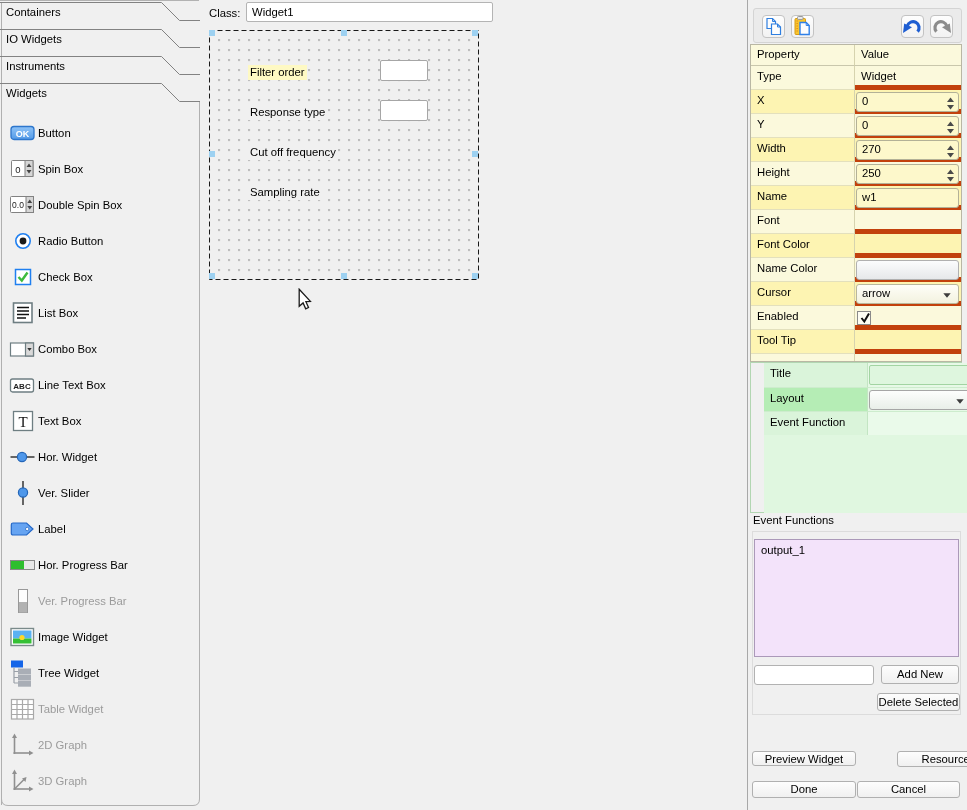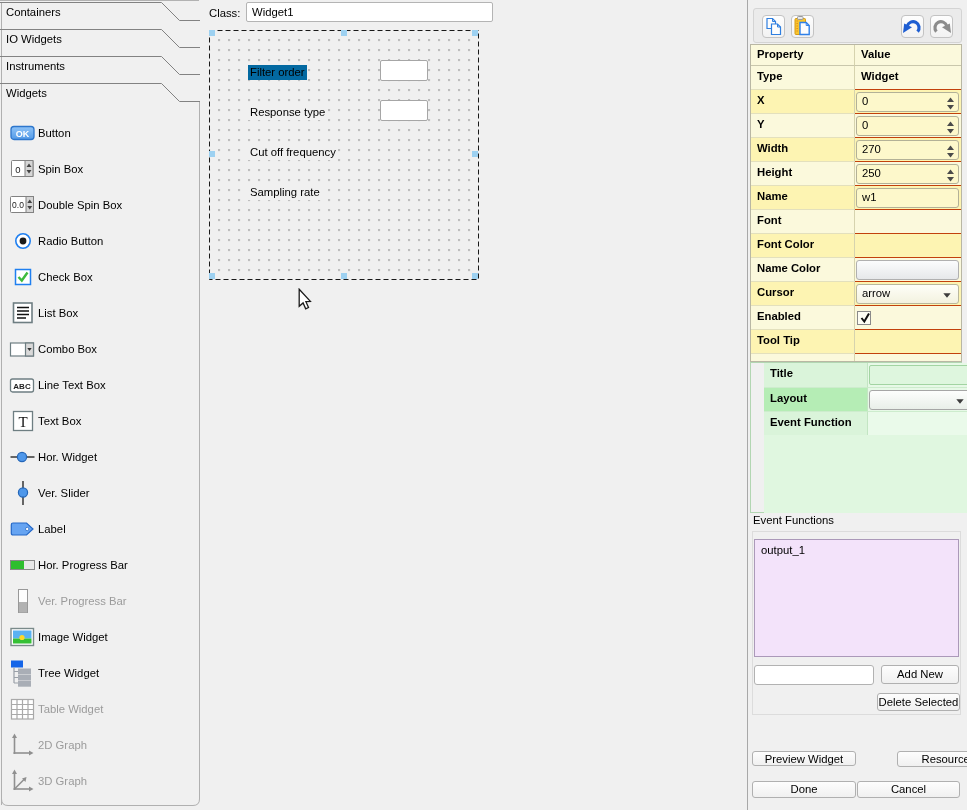--- a/index.html
+++ b/index.html
@@ -11,22 +11,22 @@
 .btn { position:absolute; background:linear-gradient(#fdfdfd,#f0f0f0);
   border:1px solid #b0b0b0; border-radius:3px; text-align:center; white-space:nowrap; overflow:hidden; }
 .tbtn { position:absolute; width:23px; height:23px; top:15px;
   background:linear-gradient(#fefefe,#f2f2f2); border:1px solid #c3c3c3; border-radius:4px; }
 .row-l { background:#fbf9dc; }
 .row-d { background:#fdf4b2; }
 .prow { position:absolute; left:751px; width:210px; height:24px; }
 .pcell { position:absolute; left:0; top:0; width:104px; height:100%;
   border-right:1px solid #d6d3ae; border-bottom:1px solid #e3e0bd; }
 .vcell { position:absolute; left:104px; top:0; right:0; height:100%;
-  border-bottom:1px solid #c2410c; }
-.ptxt { position:absolute; left:6px; top:4px;font-weight:bold; }
+  border-bottom:5px solid #c2410c; }
+.ptxt { position:absolute; left:6px; top:4px; }
 .spin { position:absolute; left:105px; top:2px; width:103px; height:20px;
   background:#fdf8cb; border:1px solid #b3b197; border-radius:3px; }
 .spin .val { position:absolute; left:5px; top:2px; }
 .sparr { position:absolute; right:3px; width:9px; height:8px; }
 .grow { position:absolute; left:764px; width:210px; }
 .gcell { position:absolute; left:0; top:0; width:104px; height:100%;
   border-right:1px solid #c3e5c3; border-bottom:1px solid #cdeccd; }
 .gvcell { position:absolute; left:104px; top:0; right:0; height:100%;
   border-bottom:1px solid #cdeccd; }
 svg { position:absolute; }
@@ -199,21 +199,21 @@
   <rect x="0.5" y="0.5" width="269" height="249" fill="none" stroke="#191919" stroke-width="1" stroke-dasharray="5,3"></rect>
 </svg>
 <div class="abs" style="left:209px;top:30px;width:6px;height:6px;background:#9dd1f1"></div>
 <div class="abs" style="left:341px;top:30px;width:6px;height:6px;background:#9dd1f1"></div>
 <div class="abs" style="left:472px;top:30px;width:6px;height:6px;background:#9dd1f1"></div>
 <div class="abs" style="left:209px;top:151px;width:6px;height:6px;background:#9dd1f1"></div>
 <div class="abs" style="left:472px;top:151px;width:6px;height:6px;background:#9dd1f1"></div>
 <div class="abs" style="left:209px;top:273px;width:6px;height:6px;background:#9dd1f1"></div>
 <div class="abs" style="left:341px;top:273px;width:6px;height:6px;background:#9dd1f1"></div>
 <div class="abs" style="left:472px;top:273px;width:6px;height:6px;background:#9dd1f1"></div>
-<div class="lbl" style="left:248px;top:65px;background:#0369a1;padding:0 2px">Filter order</div>
+<div class="lbl" style="left:248px;top:65px;background:#fef9c3;padding:0 2px">Filter order</div>
 <div class="lbl" style="left:248px;top:105px;background:#f0f0f0;padding:0 2px">Response type</div>
 <div class="lbl" style="left:248px;top:145px;background:#f0f0f0;padding:0 2px">Cut off frequency</div>
 <div class="lbl" style="left:248px;top:185px;background:#f0f0f0;padding:0 2px">Sampling rate</div>
 <div class="abs" style="left:380px;top:60px;width:48px;height:21px;background:#fff;border:1px solid #a6a6a6;border-radius:2px"></div>
 <div class="abs" style="left:380px;top:100px;width:48px;height:21px;background:#fff;border:1px solid #a6a6a6;border-radius:2px"></div>
 <svg style="left:298px;top:288px" width="15" height="23" viewBox="0 0 15 23">
   <path d="M1.2,1.2 L1.2,18.3 L5.1,14.9 L7.7,20.8 L10.5,19.5 L7.9,13.7 L12.4,13.4 Z" fill="#fff" stroke="#1a1a1a" stroke-width="1.3" stroke-linejoin="miter"></path>
 </svg>
 
 <div class="abs" style="left:747px;top:0;width:1px;height:810px;background:#a8a8a8"></div>

